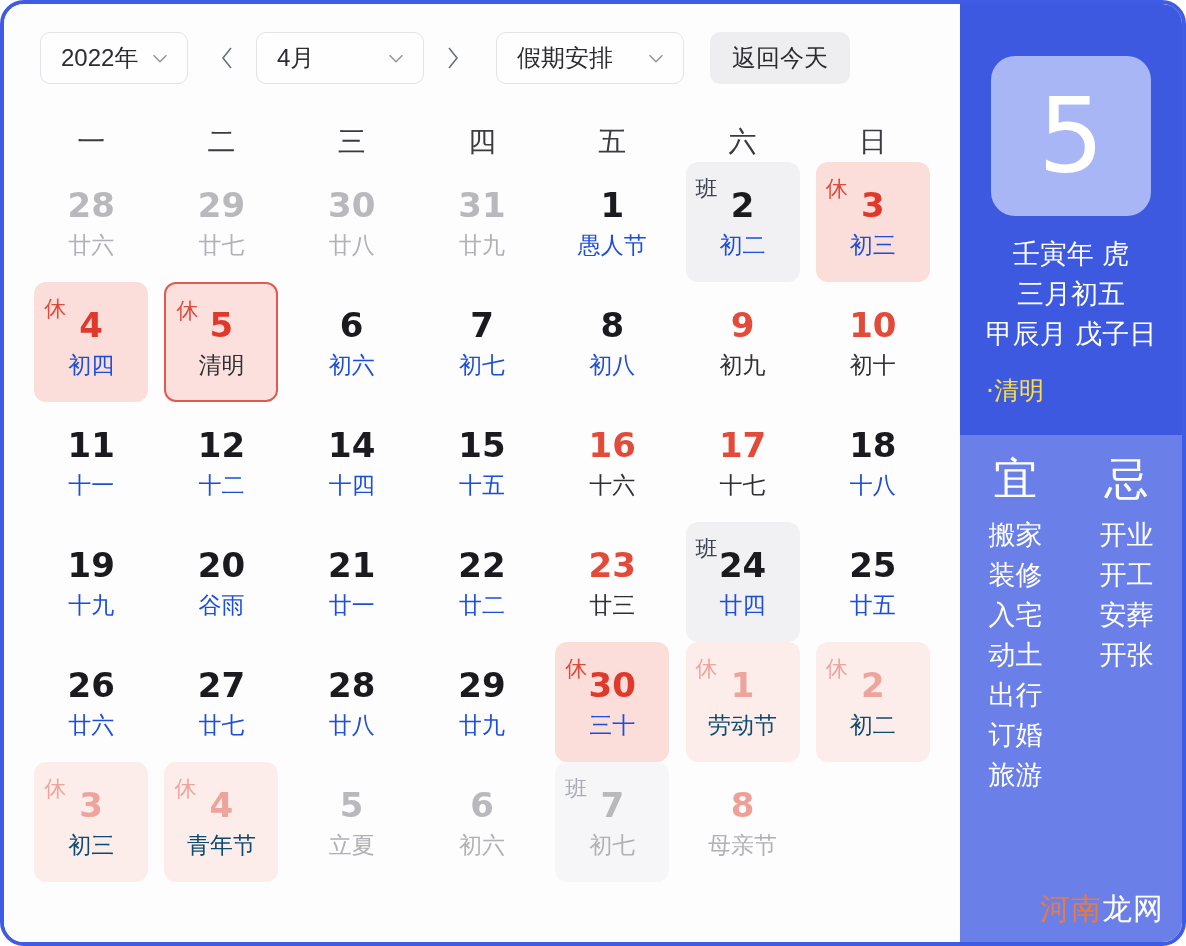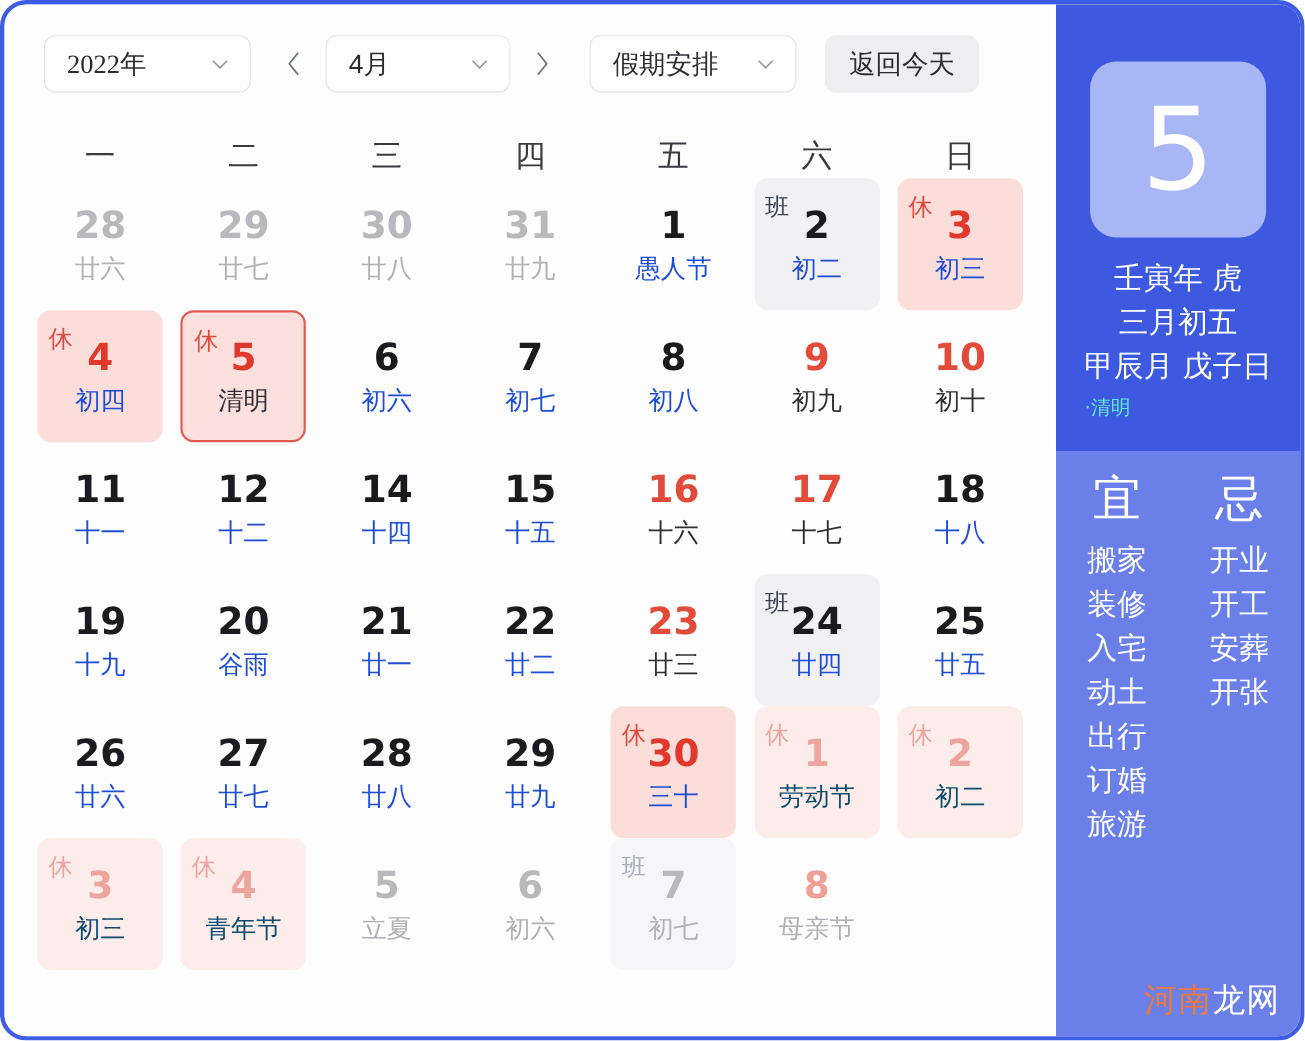--- a/index.html
+++ b/index.html
@@ -19,21 +19,21 @@
     width:956px;flex:0 0 956px;height:100%;box-sizing:border-box;
     background:#fdfdfd;padding:0;
   }
   .toolbar{display:flex;align-items:center;height:108px;padding:0 0 0 36px;gap:0;}
   .select{
     height:52px;min-width:0;box-sizing:border-box;
     border:1px solid #e2e3e8;border-radius:10px;background:#fefeff;
     display:flex;align-items:center;justify-content:space-between;
     padding:0 16px 0 20px;color:#2b2b30;font-size:24px;
   }
-  .select-year{width:188px;font-family:Liberation Serif, serif;}
+  .select-year{width:148px;}
   .select-month{width:168px;}
   .select-holiday{width:188px;}
   .select .lbl{white-space:nowrap;}
   .chev{width:22px;height:22px;flex:0 0 22px;margin-left:10px;opacity:.75;}
   .navbtn{
     width:56px;height:52px;display:flex;align-items:center;justify-content:center;
     color:#5b6070;background:transparent;border:0;cursor:pointer;
   }
   .navbtn svg{width:24px;height:28px;}
   .today-btn{
@@ -109,21 +109,21 @@
   .bigday span{
     font-size:104px;line-height:1;color:#ffffff;font-weight:500;
     font-family:"DejaVu Sans","Liberation Sans",sans-serif;
   }
   .lunar-lines{margin-top:18px;text-align:center;}
   .lunar-lines div{
     font-size:27px;line-height:40px;color:#fff;
     font-family:"DejaVu Sans","Liberation Sans",sans-serif;
   }
   .term{
-    align-self:flex-start;margin:4px 0 6px 16px;font-size:18px;color:#5eead4;
+    align-self:flex-start;margin:20px 0 6px 16px;font-size:25px;color:#fde047;
     font-family:"DejaVu Sans","Liberation Sans",sans-serif;
   }
   .panel-bottom{
     background:#6a7fe8;flex:1 1 auto;position:relative;
     padding:22px 0 0 0;
   }
   .yiji{display:flex;}
   .yiji-col{flex:1 1 50%;text-align:center;}
   .yiji-title{
     font-size:44px;color:#fff;line-height:1;margin-bottom:14px;

